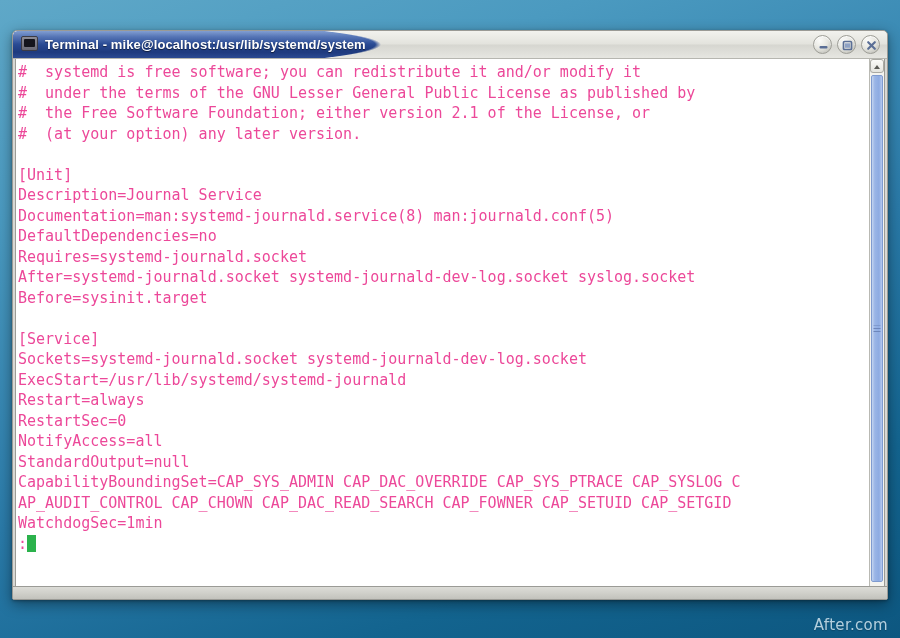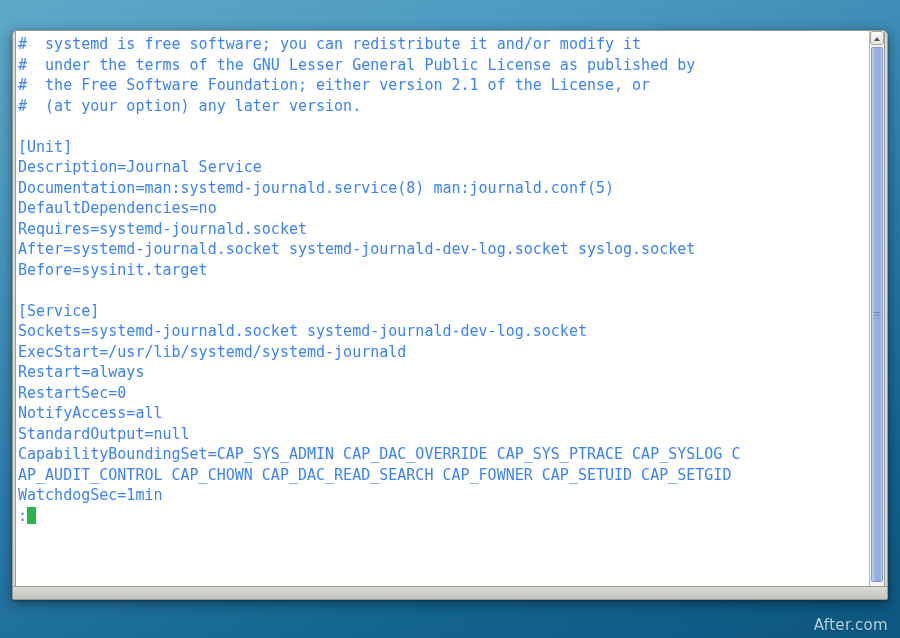--- a/index.html
+++ b/index.html
@@ -167,21 +167,21 @@
     background: #ffffff;
     padding: 3px 0 0 2px;
     overflow: hidden;
     min-width: 0;
     position: relative;
   }
   #term-lines {
     font-family: "DejaVu Sans Mono", "Liberation Mono", monospace;
     font-size: 15px;
     line-height: 20.5px;
-    color: #3b82f6;
+    color: #ec4899;
     white-space: pre;
     letter-spacing: 0px;
   }
   .tline { height: 20.5px; white-space: pre; }
   .cursor-line { position: relative; }
   .cursor-block {
     display: inline-block;
     width: 9px;
     height: 17px;
     background: #2bb24c;
@@ -251,20 +251,46 @@
     border-top: 1px solid #9b9b96;
   }
 </style>
 </head>
 <body>
 
 <div id="watermark">After.com</div>
 
 <div id="window">
 
+  <div id="titlebar">
+    <div id="title-swoosh">
+      <div id="title-swoosh-hi"></div>
+    </div>
+    <div id="window-icon"></div>
+    <div id="title-text">Terminal - mike@localhost:/usr/lib/systemd/system</div>
+
+    <div id="window-buttons">
+      <div class="winbtn">
+        <svg width="13" height="13" viewBox="0 0 13 13">
+          <rect x="2.5" y="7" width="8" height="2.4" rx="1" fill="#5b6f96"></rect>
+        </svg>
+      </div>
+      <div class="winbtn">
+        <svg width="13" height="13" viewBox="0 0 13 13">
+          <rect x="2.5" y="2.5" width="8" height="8" rx="1" fill="none" stroke="#5b6f96" stroke-width="1.7"></rect>
+          <rect x="4" y="4.3" width="5" height="4.5" fill="#8fa2c4"></rect>
+        </svg>
+      </div>
+      <div class="winbtn">
+        <svg width="13" height="13" viewBox="0 0 13 13">
+          <path d="M3.2 3.2 L9.8 9.8 M9.8 3.2 L3.2 9.8" stroke="#5b6f96" stroke-width="2.2" stroke-linecap="round"></path>
+        </svg>
+      </div>
+    </div>
+  </div>
 
 
   <div id="term-wrap">
     <div id="terminal">
       <div id="term-lines"><div class="tline">#  systemd is free software; you can redistribute it and/or modify it</div><div class="tline">#  under the terms of the GNU Lesser General Public License as published by</div><div class="tline">#  the Free Software Foundation; either version 2.1 of the License, or</div><div class="tline">#  (at your option) any later version.</div><div class="tline"></div><div class="tline">[Unit]</div><div class="tline">Description=Journal Service</div><div class="tline">Documentation=man:systemd-journald.service(8) man:journald.conf(5)</div><div class="tline">DefaultDependencies=no</div><div class="tline">Requires=systemd-journald.socket</div><div class="tline">After=systemd-journald.socket systemd-journald-dev-log.socket syslog.socket</div><div class="tline">Before=sysinit.target</div><div class="tline"></div><div class="tline">[Service]</div><div class="tline">Sockets=systemd-journald.socket systemd-journald-dev-log.socket</div><div class="tline">ExecStart=/usr/lib/systemd/systemd-journald</div><div class="tline">Restart=always</div><div class="tline">RestartSec=0</div><div class="tline">NotifyAccess=all</div><div class="tline">StandardOutput=null</div><div class="tline">CapabilityBoundingSet=CAP_SYS_ADMIN CAP_DAC_OVERRIDE CAP_SYS_PTRACE CAP_SYSLOG C</div><div class="tline">AP_AUDIT_CONTROL CAP_CHOWN CAP_DAC_READ_SEARCH CAP_FOWNER CAP_SETUID CAP_SETGID</div><div class="tline">WatchdogSec=1min</div><div class="tline cursor-line"><span>:</span><span class="cursor-block" style="background: rgb(43, 178, 76);"></span></div></div>
     </div>
 
     <div id="scrollbar">
       <div class="sb-arrow"></div>
       <div id="sb-track">

